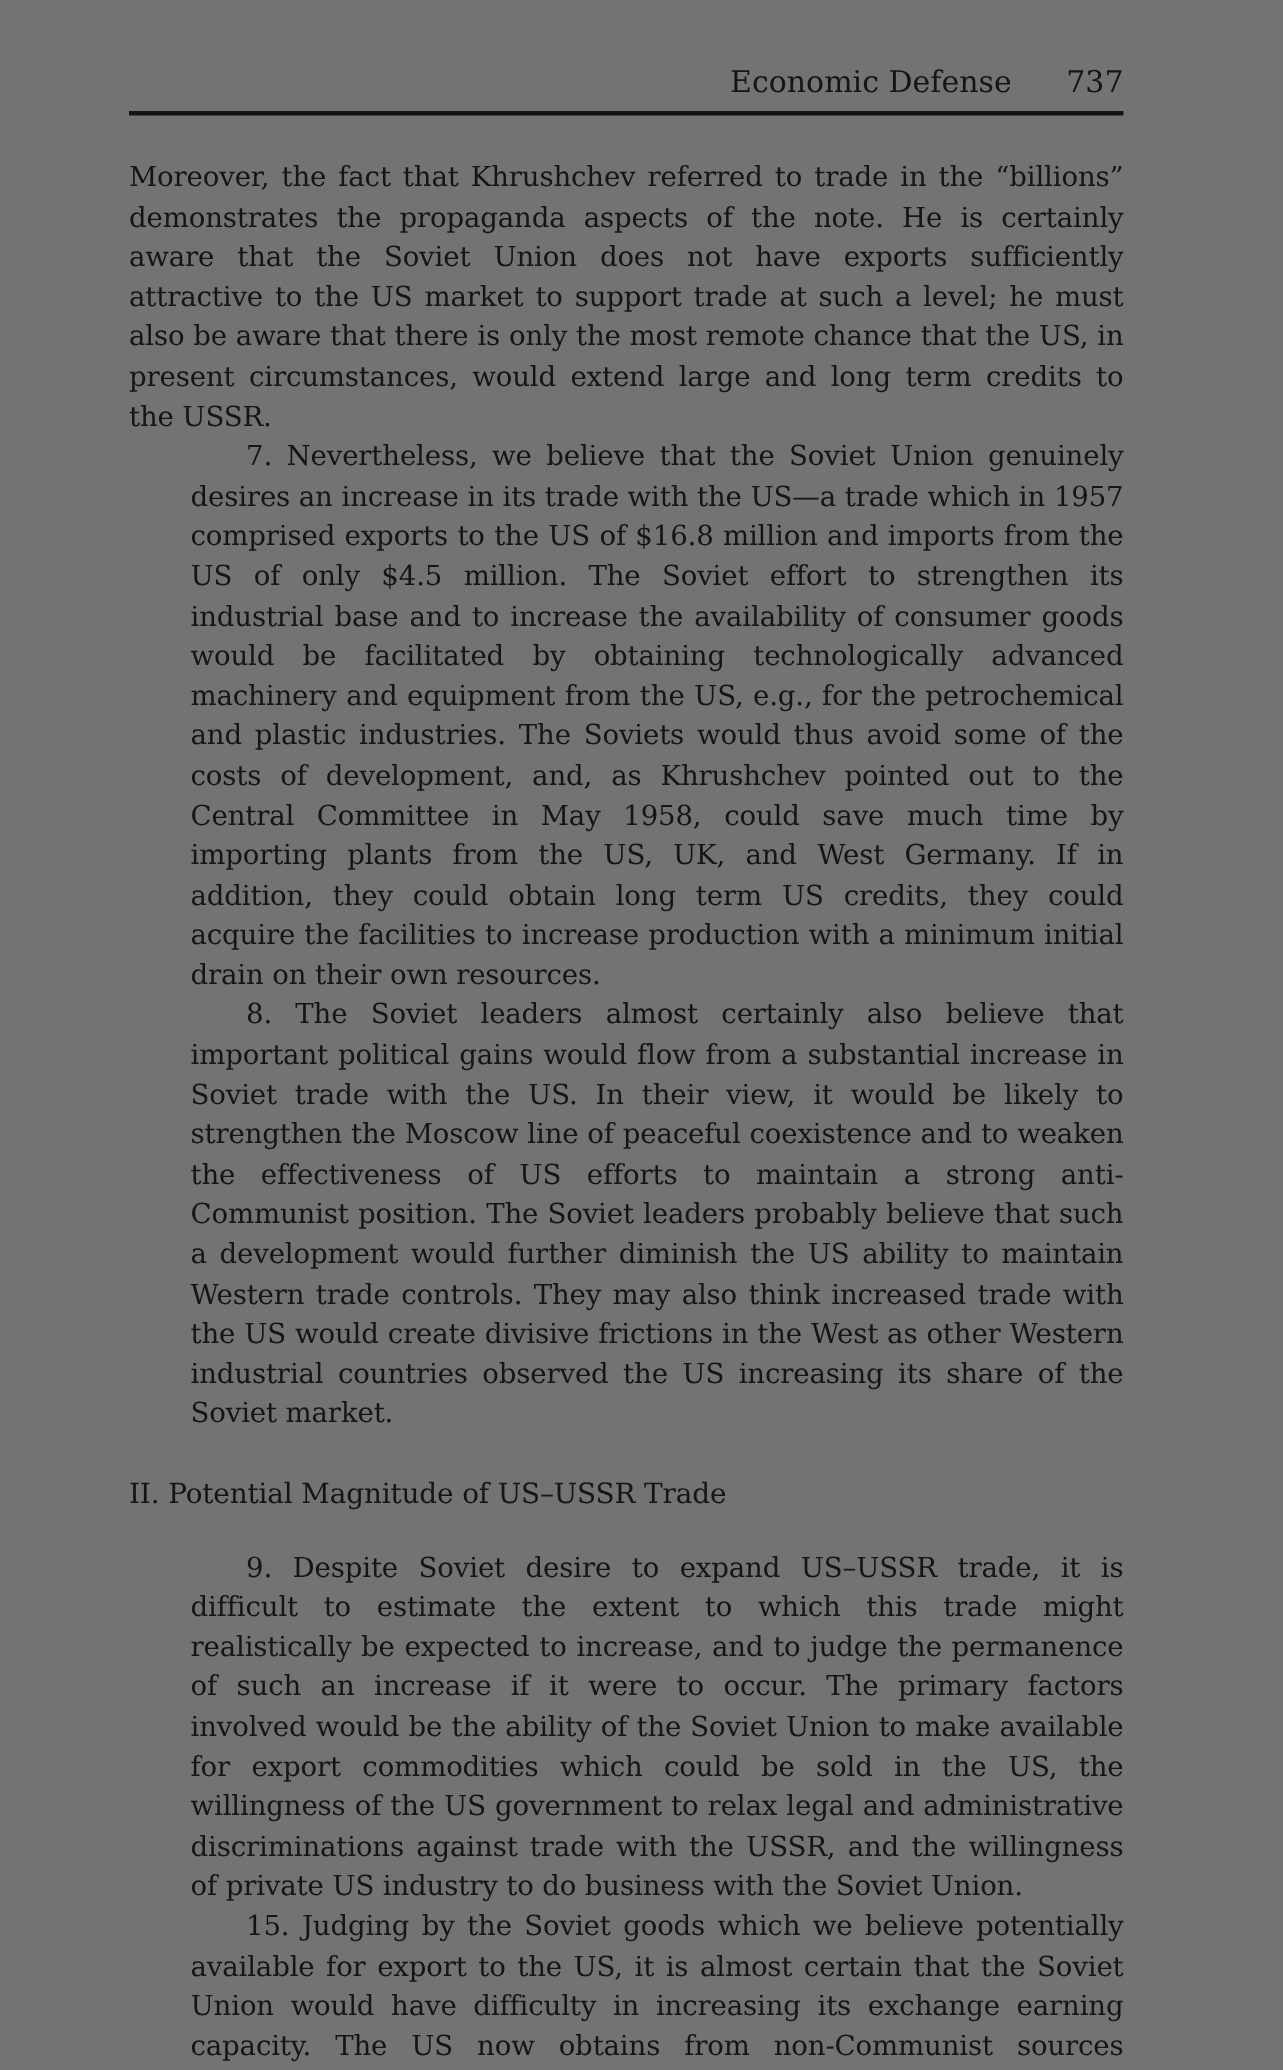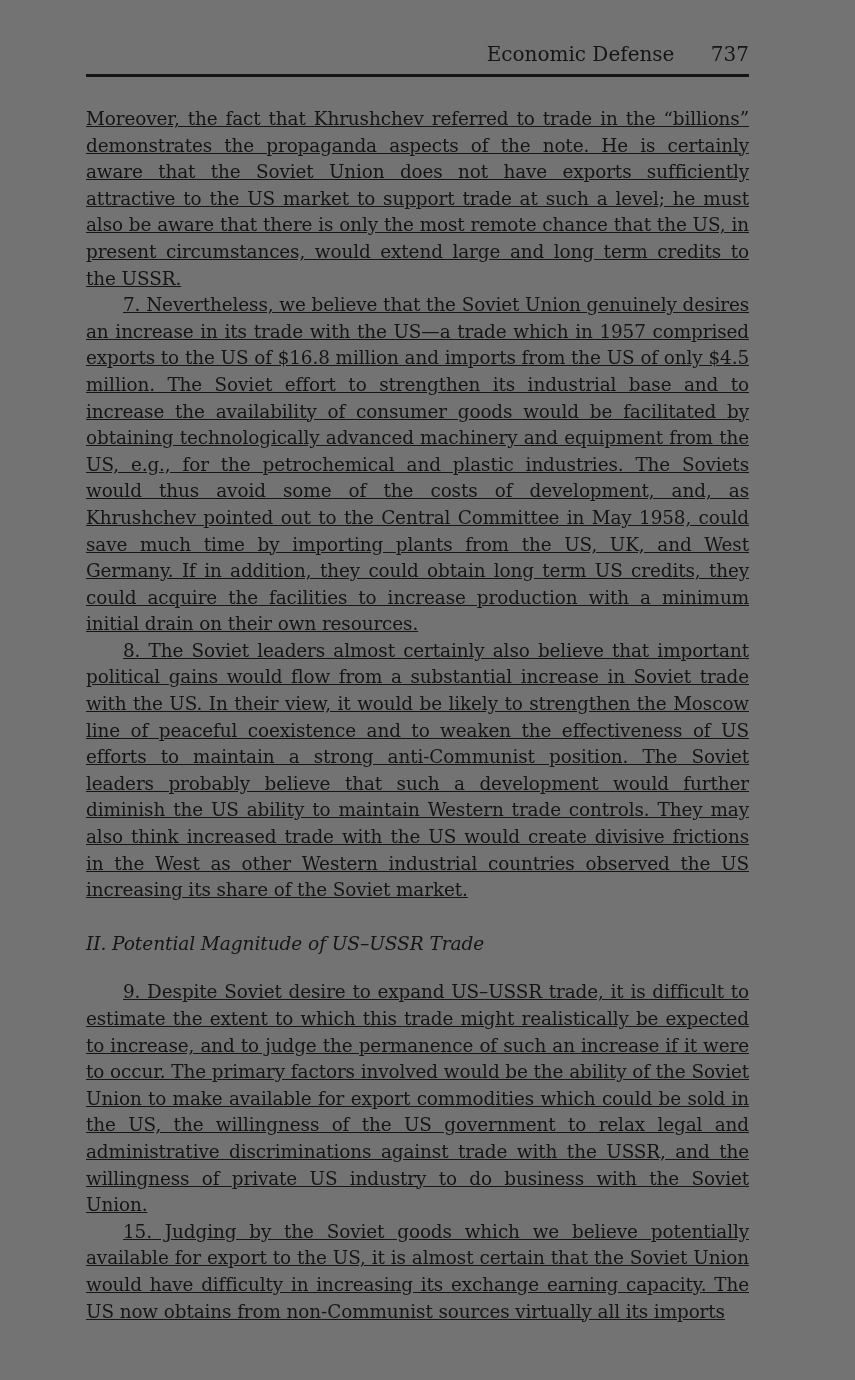--- a/index.html
+++ b/index.html
@@ -40,29 +40,28 @@
   }
   .body-text {
     margin-top: 29px;
     font-size: 18.4px;
     line-height: 26.6px;
     text-align: justify;
     letter-spacing: -0.1px;
   }
   .body-text p {
     margin: 0;
-    text-decoration: underline;
   }
   .body-text p.indented {
     text-indent: 37px;
+    margin-left: 41px;
   }
   .section-heading {
     font-size: 18.6px;
     font-weight: normal;
-    font-style: italic;
     text-align: left;
     margin: 27px 0 22px 0;
     line-height: 26.6px;
   }
 </style>
 </head>
 <body>
 
 <div class="page">
 

